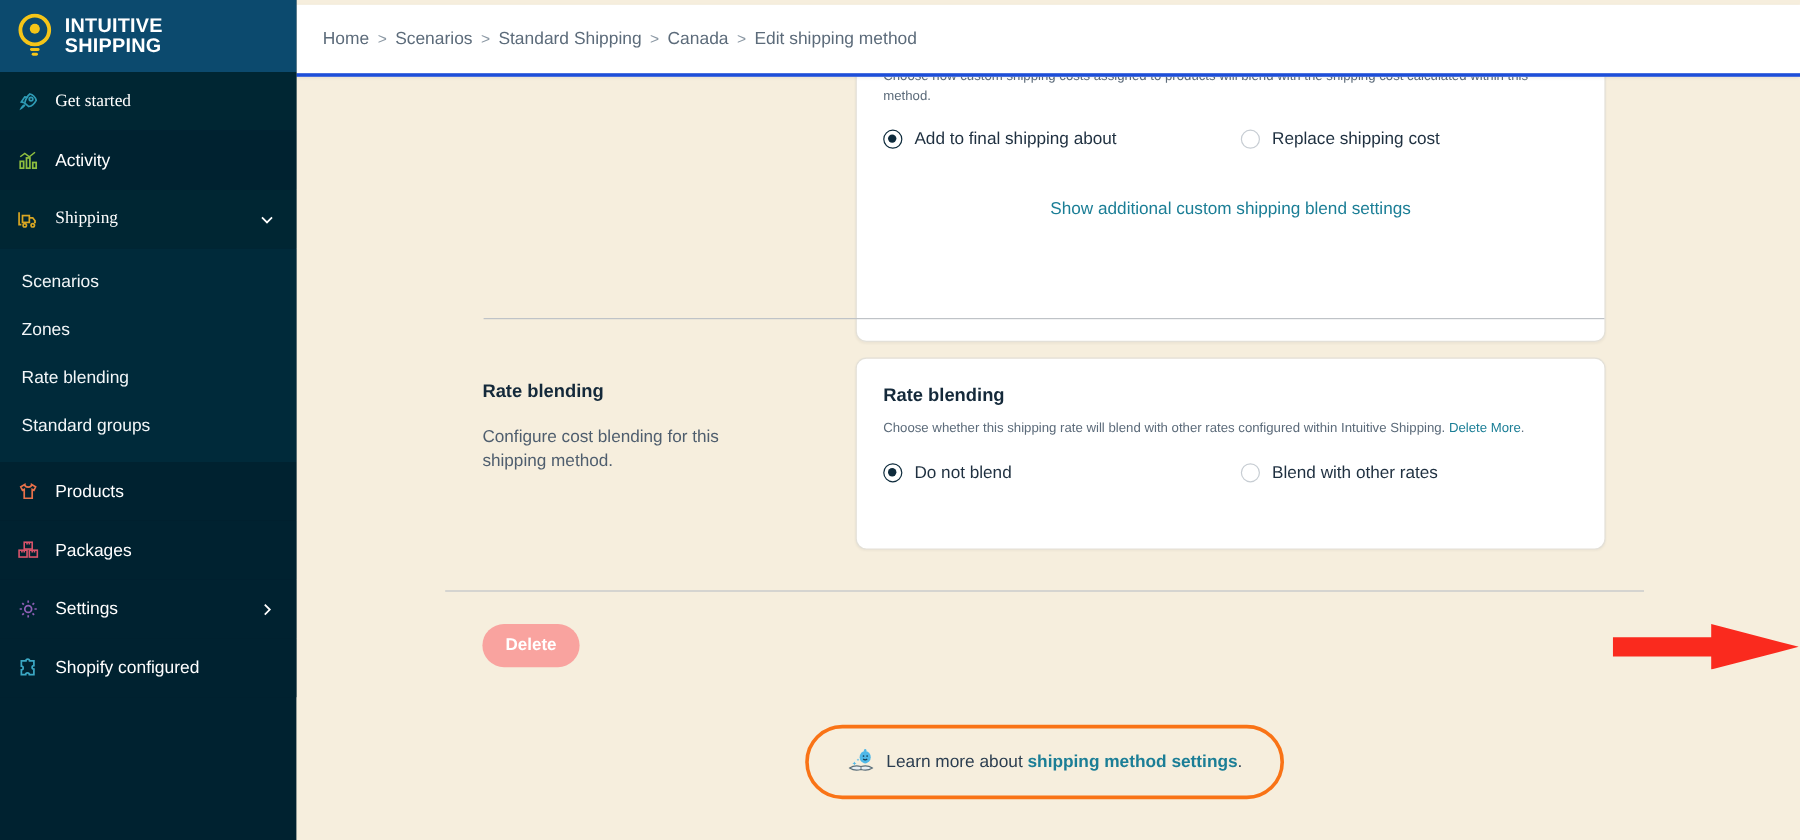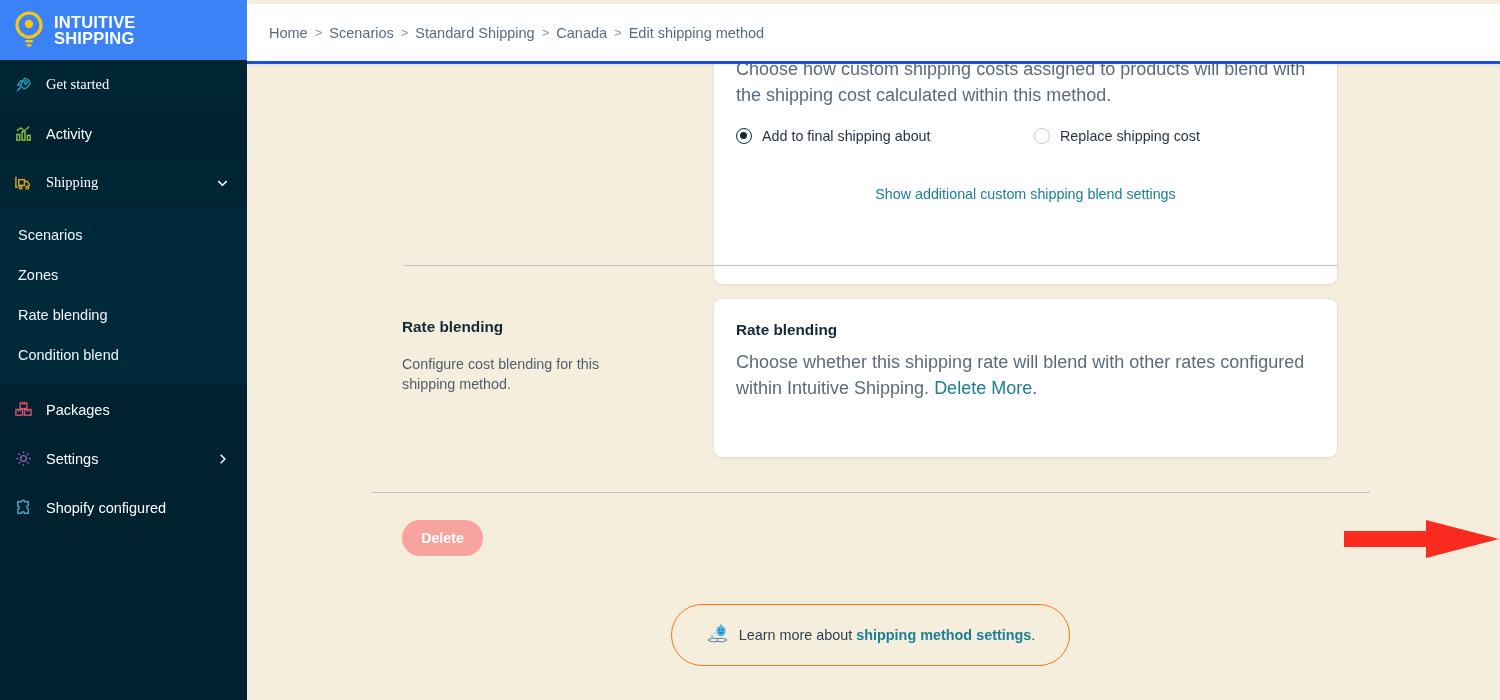--- a/index.html
+++ b/index.html
@@ -15,21 +15,21 @@
 
   
   #sidebar {
     position: absolute; left: 0; top: 0;
     width: 247px; height: 700px;
     background: #002230;
     z-index: 5;
   }
   #brand {
     height: 60px;
-    background: #3b82f6;
+    background: #0c4a6e;
     display: flex; align-items: center;
     padding-left: 14px;
     gap: 10px;
   }
   #brand .logo-mark { width: 30px; height: 38px; flex: 0 0 30px; }
   #brand .logo-text {
     color: #FFFFFF;
     font-size: 16.5px;
     font-weight: bold;
     line-height: 0.97;
@@ -101,21 +101,21 @@
   }
 
   
   #card-blend {
     position: absolute;
     left: 466px; top: -40px;
     width: 625px; height: 265px;
     padding: 36px 22px 0 22px;
   }
   .body-text {
-    font-size: 18px;
+    font-size: 11px;
     color: #5C6B7A;
     line-height: 1.42;
   }
   .radio-row {
     display: flex;
     margin-top: 20px;
   }
   .radio-opt {
     display: flex; align-items: center;
     gap: 10px;
@@ -207,21 +207,21 @@
     position: absolute;
     left: 973px; top: 12px;
     width: 155px; height: 38px;
   }
 
   
   #footer-pill {
     position: absolute;
     left: 424px; top: 544px;
     width: 399px; height: 62px;
-    border: 1px solid #f97316;
+    border: 3px solid #f97316;
     border-radius: 31px;
     background: transparent;
     display: flex; align-items: center; justify-content: center;
     gap: 9px;
     font-size: 14.4px;
     color: #2C3E50;
   }
   #footer-pill .book-ic { width: 24px; height: 24px; display:block; }
   #footer-pill .fp-link {
     color: #1B7E96; font-weight: bold; cursor: pointer;
@@ -296,24 +296,32 @@
       <div class="nav-sub">
         <span>Scenarios</span>
       </div>
       <div class="nav-sub">
         <span>Zones</span>
       </div>
       <div class="nav-sub">
         <span>Rate blending</span>
       </div>
       <div class="nav-sub">
-        <span>Condition blend</span>
-      </div>
-    </div>
-
+        <span>Standard groups</span>
+      </div>
+    </div>
+
+    <div class="nav-item shaded">
+      <span class="ic">
+        <svg viewBox="0 0 20 20" width="19" height="19" fill="none" stroke="#E8714A" stroke-width="1.5">
+          <path d="M7 4L3.5 6l1.5 3 1.5-.8V16h7V8.2l1.5.8L16.5 6 13 4c0 1.5-1.3 2.3-3 2.3S7 5.5 7 4z"></path>
+        </svg>
+      </span>
+      <span>Products</span>
+    </div>
 
     <div class="nav-item shaded">
       <span class="ic">
         <svg viewBox="0 0 20 20" width="19" height="19" fill="none" stroke="#D9546B" stroke-width="1.4">
           <rect x="6.5" y="3" width="7" height="6"></rect>
           <rect x="2" y="10" width="7" height="6"></rect>
           <rect x="11" y="10" width="7" height="6"></rect>
           <path d="M9 3v2M11 3v2M4.5 10v2M6.5 10v2M13.5 10v2M15.5 10v2"></path>
         </svg>
       </span>
@@ -384,20 +392,30 @@
 
     <div id="rate-label">
       <div class="sec-title">Rate blending</div>
       <div class="sec-desc">Configure cost blending for this shipping method.</div>
     </div>
 
     <section class="card" id="card-rate">
       <div class="card-title">Rate blending</div>
       <p class="body-text"><span>Choose whether this shipping rate will blend with other rates configured within Intuitive Shipping. </span><span class="link">Delete More</span><span>.</span></p>
 
+      <div class="radio-row">
+        <label class="radio-opt col1">
+          <span class="rb on"></span>
+          <span>Do not blend</span>
+        </label>
+        <label class="radio-opt">
+          <span class="rb off"></span>
+          <span>Blend with other rates</span>
+        </label>
+      </div>
     </section>
 
     <div id="divider-2"></div>
 
     <div id="actions">
       <button id="btn-delete">Delete</button>
 
       <span id="arrow-annotation">
         <svg viewBox="0 0 155 38" width="155" height="38">
           <polygon points="0,11 82,11 82,0 155,19 82,38 82,27 0,27" fill="#FA2A1E"></polygon>

